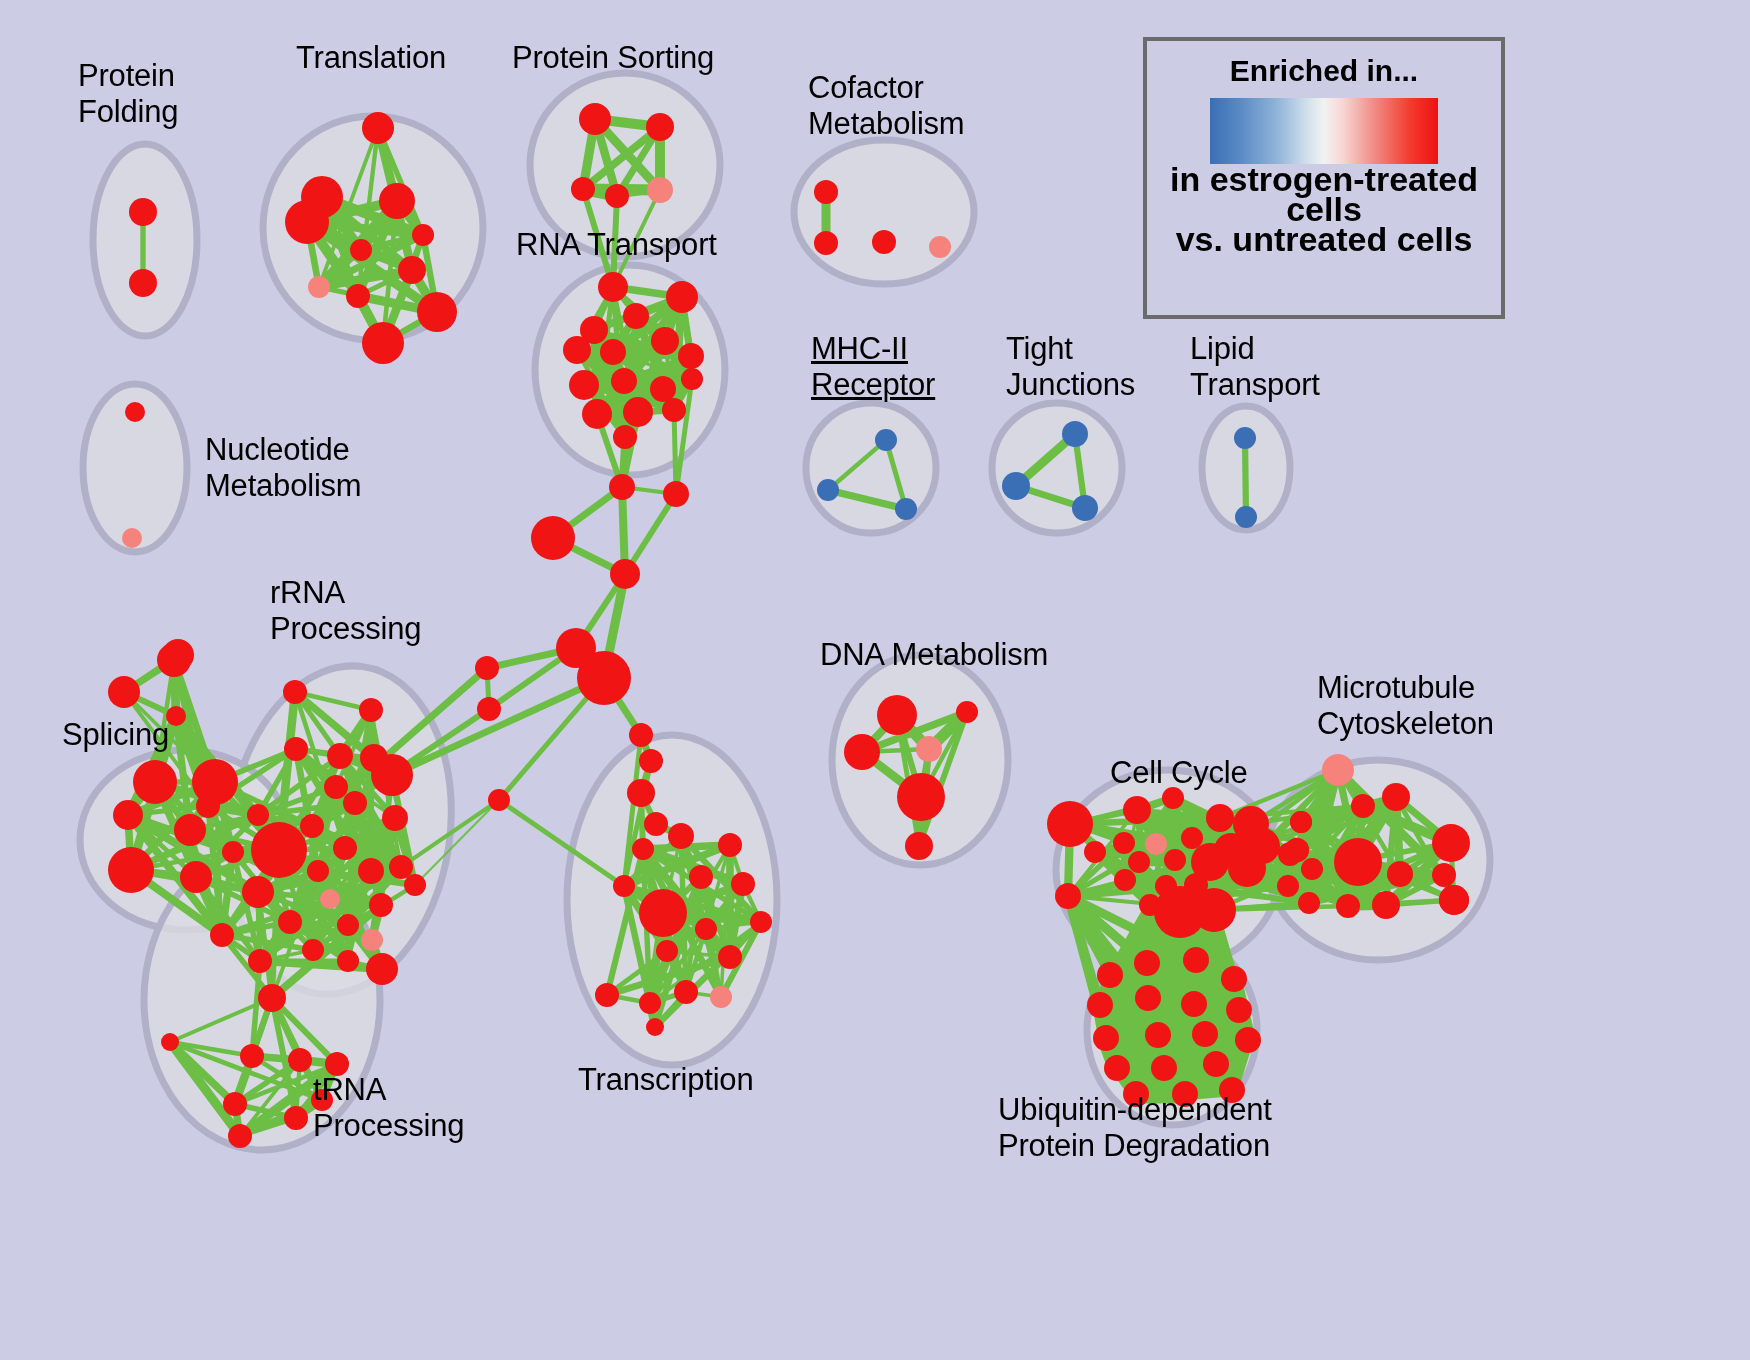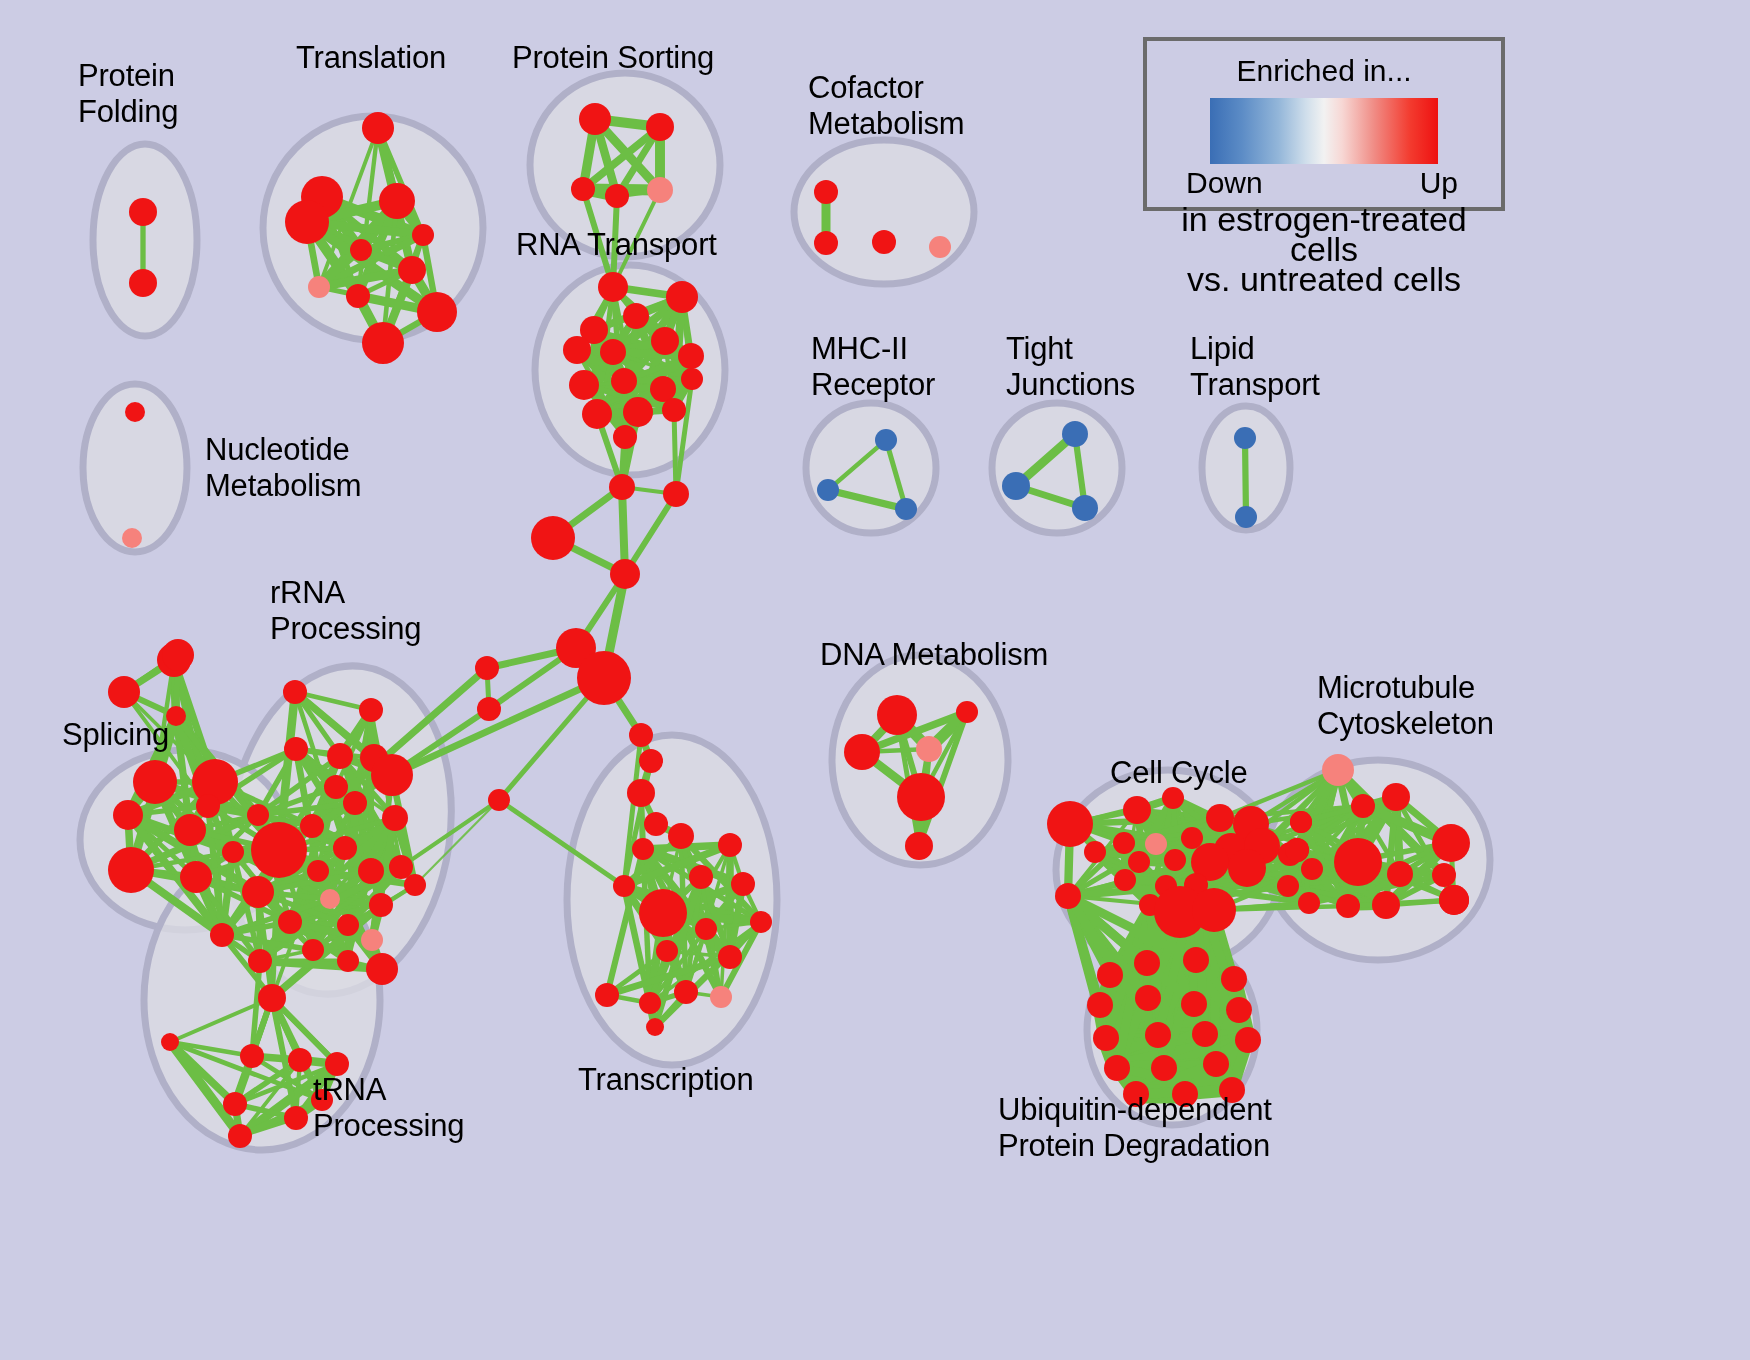--- a/index.html
+++ b/index.html
@@ -41,25 +41,26 @@
     line-height: 36px;
     white-space: pre;
     letter-spacing: -0.2px;
   }
   
   #legend {
     position: absolute;
     left: 1143px;
     top: 37px;
     width: 362px;
-    height: 174px;
+    height: 282px;
     border: 4px solid #6b6b6b;
     background: #ccccE4;
     box-sizing: border-box;
     text-align: center;
+    font-weight: bold;
   }
   #legend-title {
     margin-top: 13px;
     font-size: 30px;
     color: #000;
     font-family: "Liberation Sans", sans-serif;
   }
   #legend-bar {
     margin: 10px auto 0 auto;
     width: 228px;
@@ -1269,21 +1270,21 @@
   <div id="labels">
       <div class="cluster-label" style="left: 78px; top: 58px;">Protein
 Folding</div>
       <div class="cluster-label" style="left: 296px; top: 40px; text-align: right;">Translation</div>
       <div class="cluster-label" style="left: 512px; top: 40px;">Protein Sorting</div>
       <div class="cluster-label" style="left: 516px; top: 227px;">RNA Transport</div>
       <div class="cluster-label" style="left: 808px; top: 70px;">Cofactor
 Metabolism</div>
       <div class="cluster-label" style="left: 205px; top: 432px;">Nucleotide
 Metabolism</div>
-      <div class="cluster-label" style="left: 811px; top: 331px;">MHC-II
+      <div class="cluster-label" style="left: 811px; top: 331px; text-decoration: underline;">MHC-II
 Receptor</div>
       <div class="cluster-label" style="left: 1006px; top: 331px;">Tight
 Junctions</div>
       <div class="cluster-label" style="left: 1190px; top: 331px;">Lipid
 Transport</div>
       <div class="cluster-label" style="left: 270px; top: 575px;">rRNA
 Processing</div>
       <div class="cluster-label" style="left: 62px; top: 717px;">Splicing</div>
       <div class="cluster-label" style="left: 313px; top: 1072px;">tRNA
 Processing</div>
@@ -1292,21 +1293,17 @@
       <div class="cluster-label" style="left: 1110px; top: 755px;">Cell Cycle</div>
       <div class="cluster-label" style="left: 1317px; top: 670px;">Microtubule
 Cytoskeleton</div>
       <div class="cluster-label" style="left: 998px; top: 1092px;">Ubiquitin-dependent
 Protein Degradation</div>
     </div>
 
   <div id="legend">
     <div id="legend-title">Enriched in...</div>
     <div id="legend-bar"></div>
-    <div id="legend-ends">
-      <span id="legend-down">Down</span>
-      <span id="legend-up">Up</span>
-    </div>
     <div class="legend-sub">in estrogen-treated cells</div>
     <div class="legend-sub">vs. untreated cells</div>
   </div>
 
 </div>
 
 </body></html>

